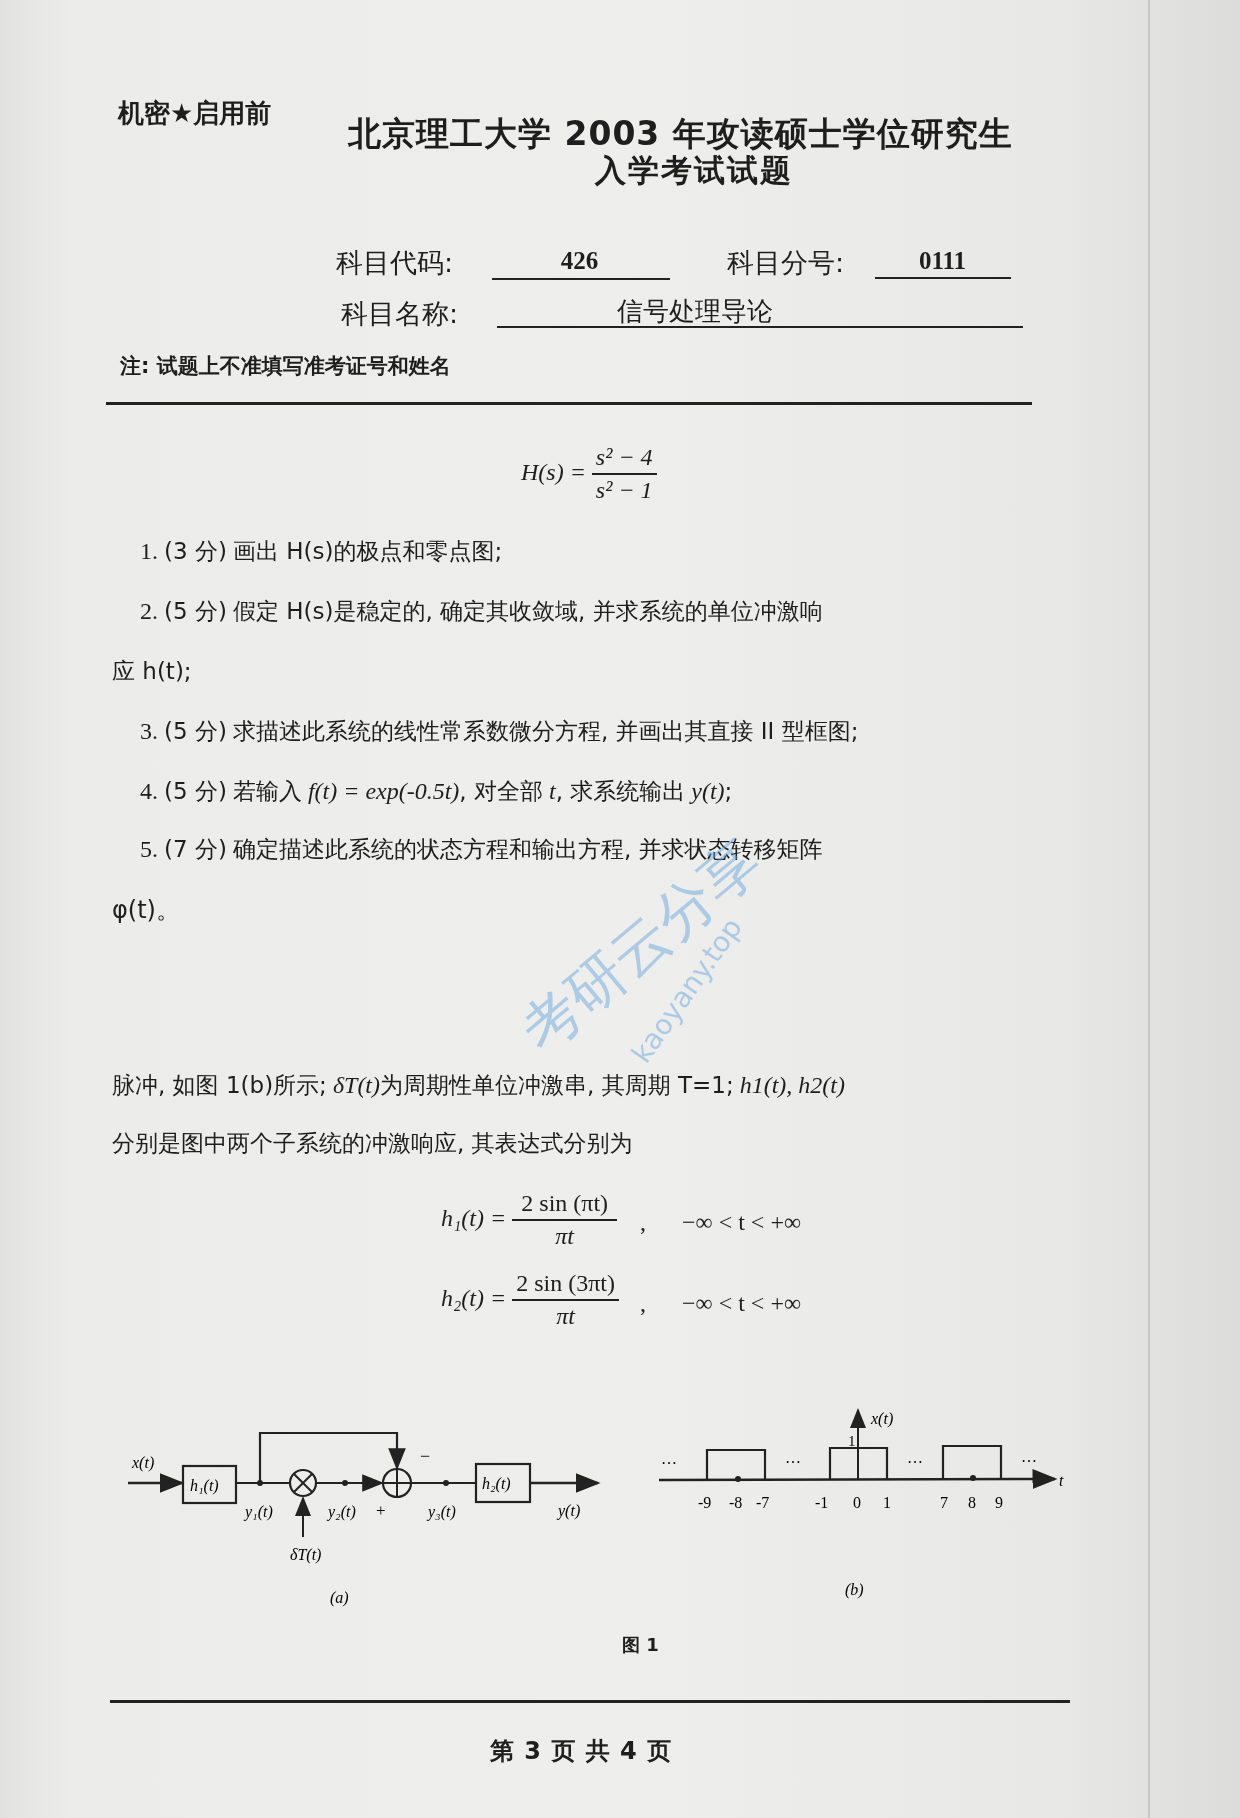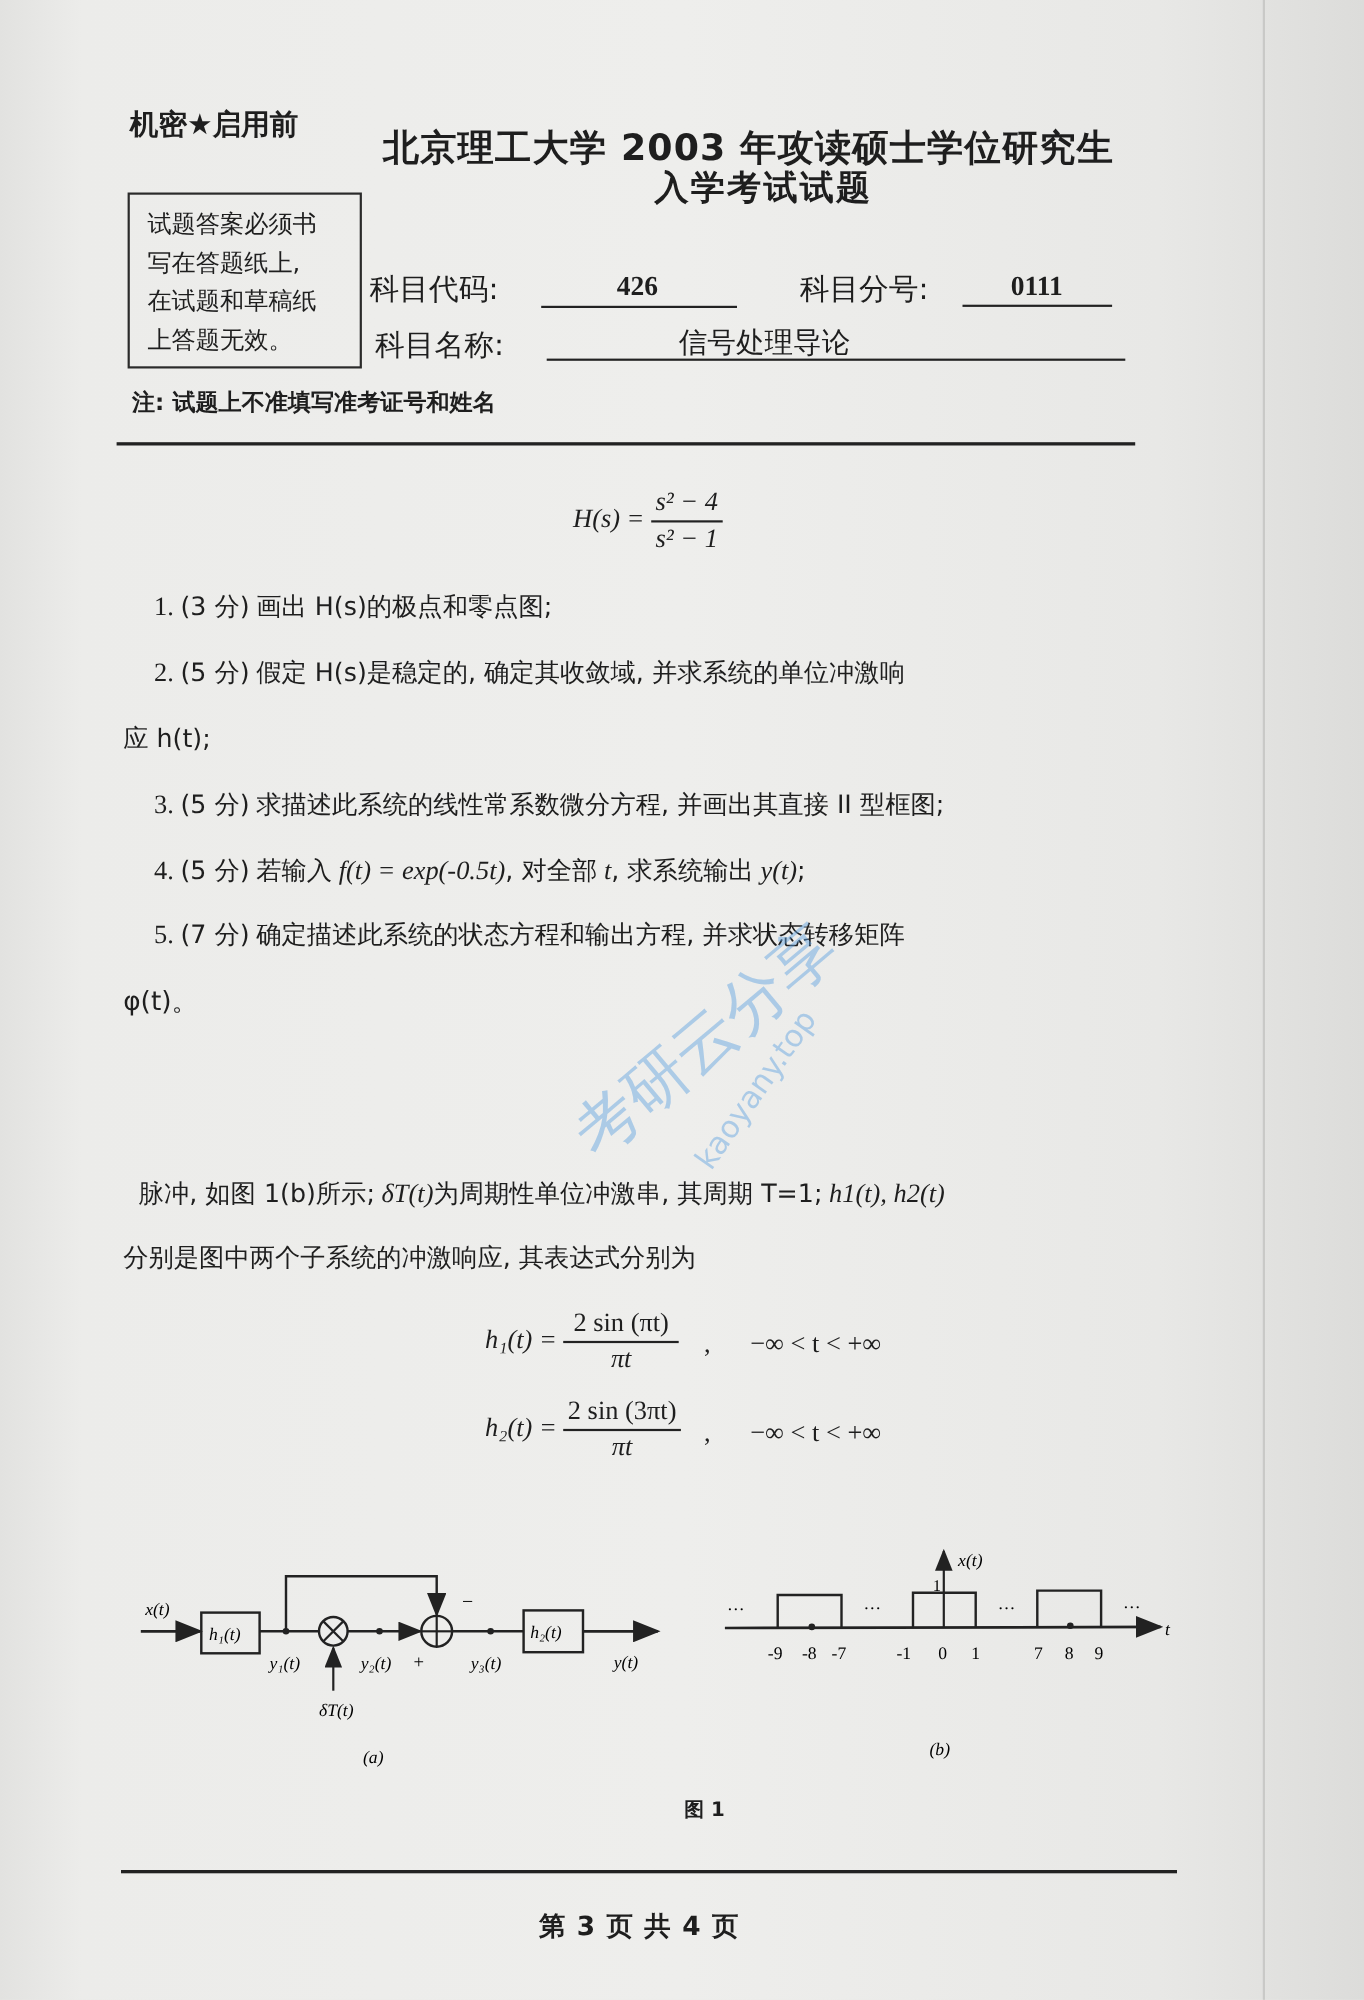--- a/index.html
+++ b/index.html
@@ -56,26 +56,20 @@
 </head>
 <body>
 
 <div class="page">
   <div class="fold-line"></div>
 
   <div class="abs secret">机密★启用前</div>
   <div class="abs title1">北京理工大学 2003 年攻读硕士学位研究生</div>
   <div class="abs title2">入学考试试题</div>
 
-  <div class="notice-box">
-    <div>试题答案必须书</div>
-    <div>写在答题纸上,</div>
-    <div>在试题和草稿纸</div>
-    <div>上答题无效。</div>
-  </div>
 
   <div class="abs field-label" style="left:336px; top:245px;">科目代码:</div>
   <div class="abs field-value" style="left:492px; top:247px; width:175px;">426</div>
   <div class="uline" style="left:492px; top:278px; width:178px;"></div>
 
   <div class="abs field-label" style="left:727px; top:245px;">科目分号:</div>
   <div class="abs field-value" style="left:875px; top:247px; width:135px;">0111</div>
   <div class="uline" style="left:875px; top:277px; width:136px;"></div>
 
   <div class="abs field-label" style="left:341px; top:296px;">科目名称:</div>
@@ -125,21 +119,21 @@
 
   <div class="abs q" style="left:140px; top:834px;">
     <span>5.</span>
     <span class="cn">(7 分)</span>
     <span class="cn">确定描述此系统的状态方程和输出方程, 并求状态转移矩阵</span>
   </div>
   <div class="abs q" style="left:112px; top:894px;">
     <span class="sans">φ(t)。</span>
   </div>
 
-  <div class="abs q" style="left:112px; top:1070px;margin-left:14px;">
+  <div class="abs q" style="left:112px; top:1070px;">
     <span class="cn">脉冲, 如图 1(b)所示;</span>
     <span class="ital">δT(t)</span><span class="cn">为周期性单位冲激串, 其周期 T=1;</span>
     <span class="ital">h1(t), h2(t)</span>
   </div>
   <div class="abs q" style="left:112px; top:1128px;">
     <span class="cn">分别是图中两个子系统的冲激响应, 其表达式分别为</span>
   </div>
 
   <div class="abs eq" style="left:441px; top:1190px;">
     <span class="ital">h₁(t) =</span>

